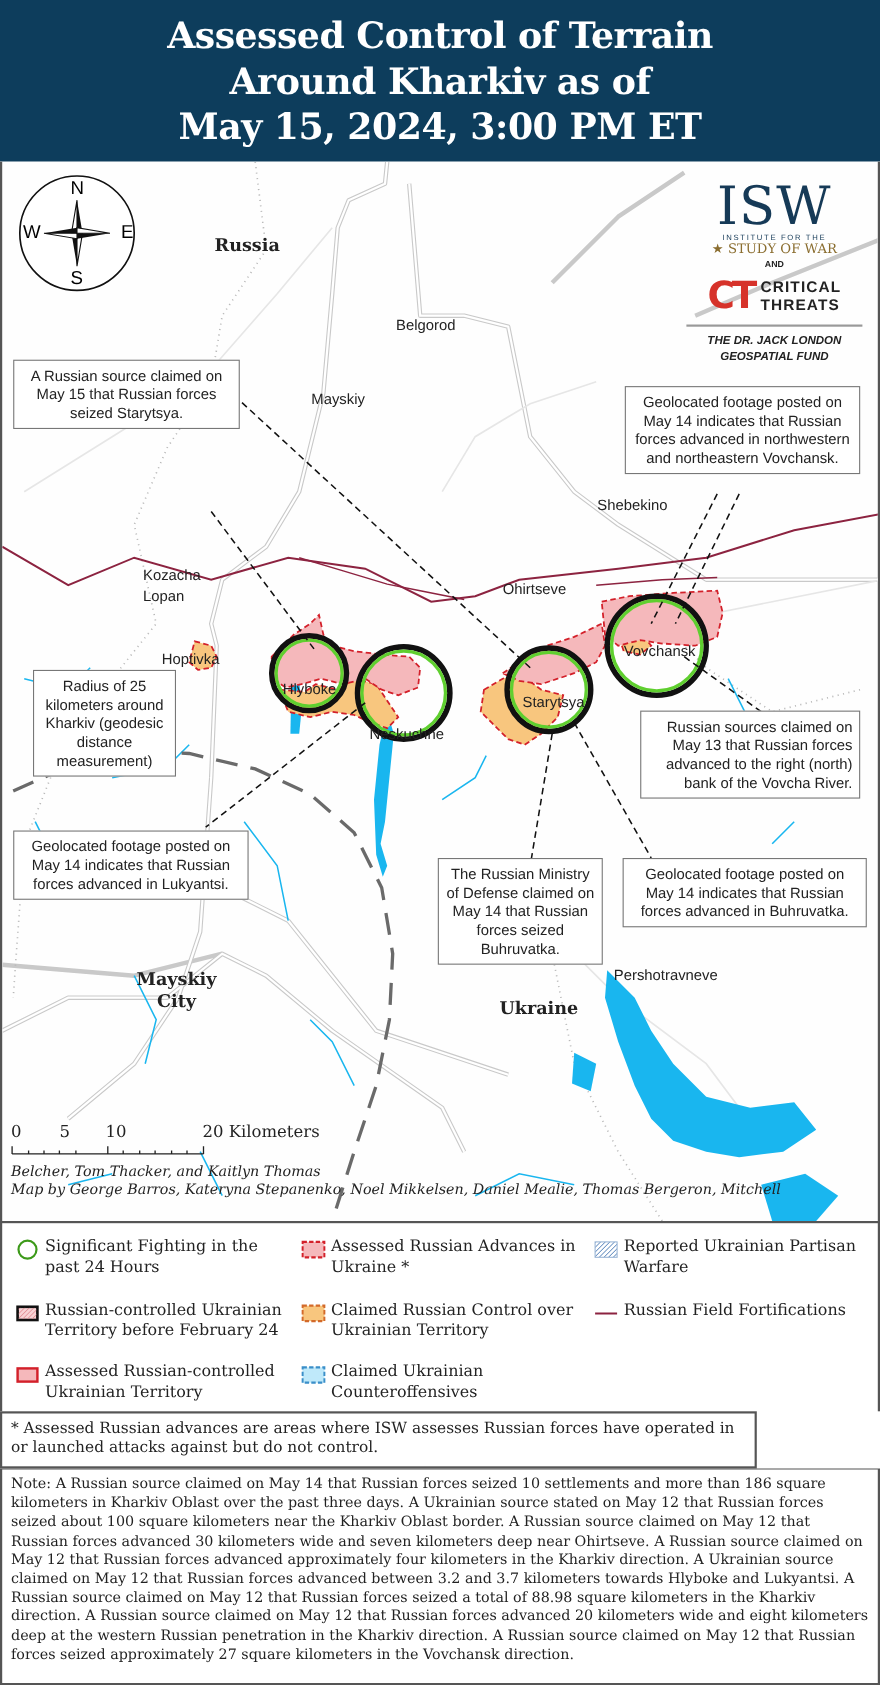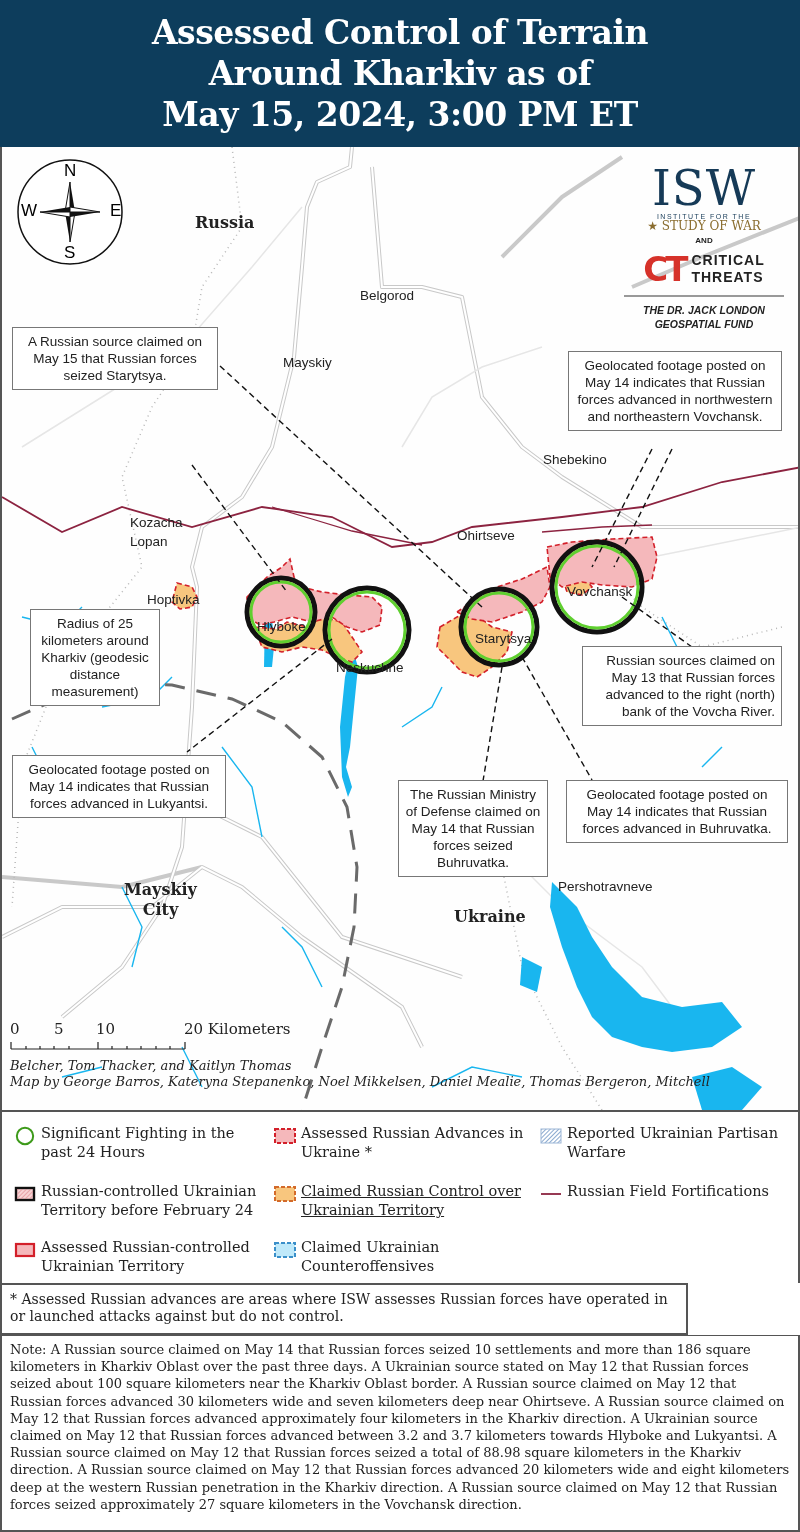--- a/index.html
+++ b/index.html
@@ -235,21 +235,21 @@
       <defs>
           <pattern id="hatch2" width="3" height="3" patternUnits="userSpaceOnUse" patternTransform="rotate(45)">
             <line x1="0" y1="0" x2="0" y2="3" stroke="#e08a90" stroke-width="1.3"></line>
           </pattern>
         </defs>
       <rect x="2" y="4" width="18" height="12" fill="#f7d3d5" stroke="#111" stroke-width="2.4"></rect>
         <rect x="3" y="5" width="16" height="10" fill="url(#hatch2)"></rect>
       </svg>
     <span><span>Russian-controlled Ukrainian</span><br><span>Territory before February 24</span></span>
   </div>
-  <div class="lg-item" style="left:272px;top:70px;text-decoration:underline;">
+  <div class="lg-item" style="left:272px;top:70px;">
     <svg class="lg-sym" viewBox="0 0 22 20">
         <rect x="1" y="3" width="20" height="14" fill="#f8c67e" stroke="#d36a2a" stroke-width="2" stroke-dasharray="4 2"></rect>
       </svg>
     <span><span>Claimed Russian Control over</span><br><span>Ukrainian Territory</span></span>
   </div>
   <div class="lg-item" style="left:538px;top:70px;">
     <svg class="lg-sym" viewBox="0 0 22 20">
         <line x1="1" y1="10" x2="21" y2="10" stroke="#8c2340" stroke-width="1.8"></line>
       </svg>
     <span>Russian Field Fortifications</span>

